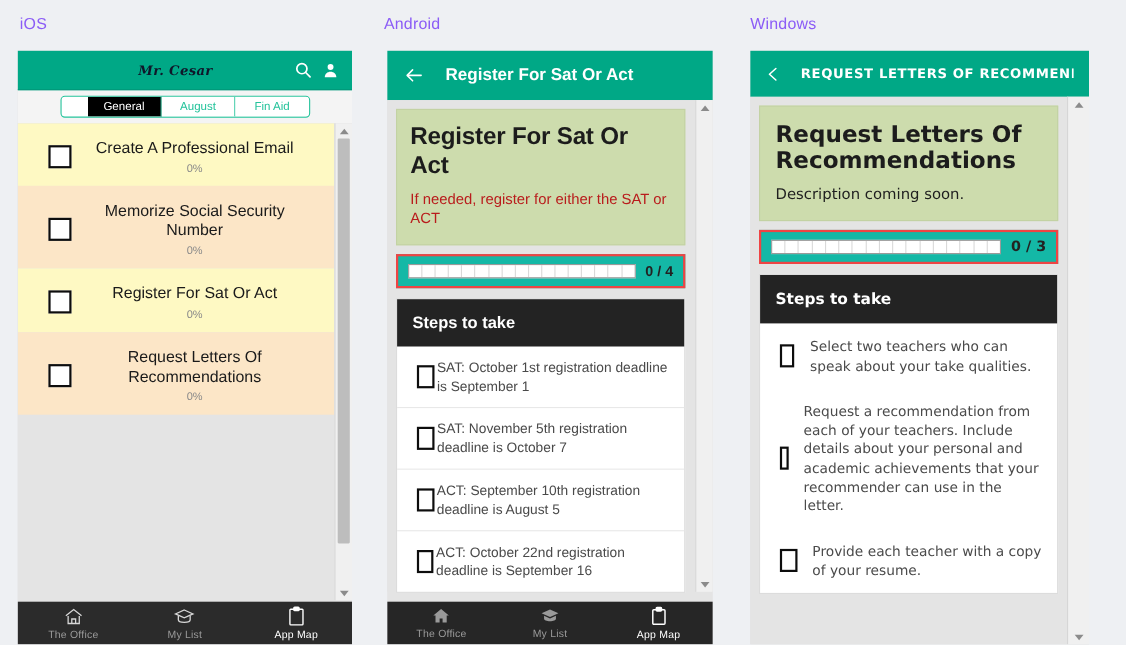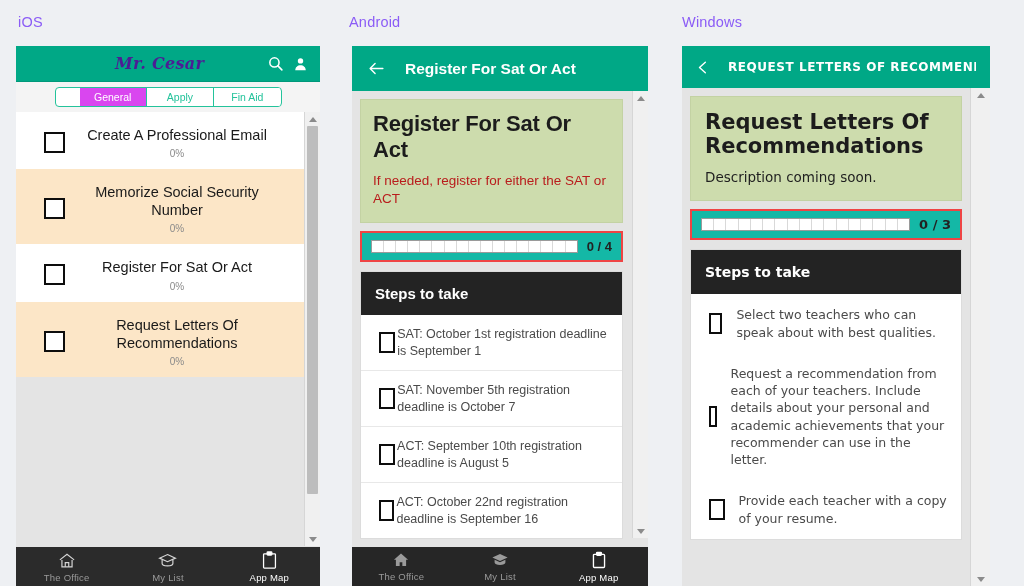--- a/index.html
+++ b/index.html
@@ -29,54 +29,54 @@
   #device-android { left: 352px; top: 46px; width: 296px; height: 540px; }
   #device-windows { left: 682px; top: 46px; width: 308px; height: 540px; }
 
   
   .ios-header {
     height: 36px; background: #00a886;
     display: flex; align-items: center; position: relative;
     border-bottom: 1px solid #00987a;
   }
   .ios-title {
-    flex: 1; text-align: center; color: #4c1d95;
+    flex: 1; text-align: center; color: #0f172a;
     font-family: "DejaVu Serif", serif; font-style: italic; font-weight: bold;
-    font-size: 16px; padding-left: 36px; letter-spacing: .3px;
+    font-size: 12px; padding-left: 36px; letter-spacing: .3px;
   }
   .ios-actions { display: flex; align-items: center; gap: 9px; padding-right: 12px; }
   .ico { display: inline-block; line-height: 0; }
 
   .ios-tabbar {
     height: 30px; background: #f4f4f4;
     display: flex; align-items: center; justify-content: center;
   }
   .seg {
     display: flex; width: 227px; height: 20px;
     border: 1px solid #24c39b; border-radius: 4px; overflow: hidden;
     background: #fff;
   }
   .seg-item {
     flex: 1; display: flex; align-items: center; justify-content: center;
     font-size: 10.5px; color: #24c39b; background: #fff;
     border-right: 1px solid #24c39b;
   }
   .seg-item:last-child { border-right: none; }
-  .seg-item.active { background: #d946ef; color: #fff; margin-left: 24px; }
+  .seg-item.active { background: #000000; color: #fff; margin-left: 24px; }
 
   .ios-list {
     position: absolute; left: 0; top: 66px; right: 0; bottom: 40px;
     background: #e4e4e4; overflow: hidden;
   }
   .ios-scrollarea { position: absolute; left: 0; top: 0; right: 16px; bottom: 0; }
   .ios-card {
     padding: 14px 10px 10px; text-align: center;
     display: flex; align-items: center;
   }
-  .ios-card.green { background: #ffffff; }
+  .ios-card.green { background: #fef9c3; }
   .ios-card.peach { background: #fce6c7; }
   .ios-card .cb-wrap { width: 56px; display: flex; justify-content: center; }
   .ios-card .body { flex: 1; padding-right: 22px; }
   .ios-card .t {
     font-size: 14.5px; color: #1a1a1a; line-height: 1.25;
     font-family: "Liberation Sans", sans-serif;
   }
   .ios-card .p { font-size: 10px; color: #8a8a8a; margin-top: 4px; }
   .cbox { width: 21px; height: 21px; border: 2.5px solid #0d0d0d; background: #fff; }
 
@@ -221,21 +221,21 @@
             <circle cx="12" cy="7" r="4.3"></circle>
               <path d="M3.6 22c0-4.8 3.8-8 8.4-8s8.4 3.2 8.4 8z"></path>
           </svg>
         </span>
       </div>
     </div>
 
     <div class="ios-tabbar">
       <div class="seg">
         <div class="seg-item active">General</div>
-        <div class="seg-item">Apply</div>
+        <div class="seg-item">August</div>
         <div class="seg-item">Fin Aid</div>
       </div>
     </div>
 
     <div class="ios-list">
       <div class="ios-scrollarea">
 
         <div class="ios-card green">
           <div class="cb-wrap">
             <div class="cbox"></div>
@@ -458,21 +458,21 @@
               <span></span>
           </div>
           <div class="pcount win-pcount">0 / 3</div>
         </div>
 
         <div class="steps-card">
           <div class="win-steps-head">Steps to take</div>
 
           <div class="win-step-row">
             <div class="cbox"></div>
-            <div class="txt">Select two teachers who can speak about with best qualities.</div>
+            <div class="txt">Select two teachers who can speak about your take qualities.</div>
           </div>
           <div class="win-step-row">
             <div class="cbox"></div>
             <div class="txt">Request a recommendation from each of your teachers. Include details about your personal and academic achievements that your recommender can use in the letter.</div>
           </div>
           <div class="win-step-row">
             <div class="cbox"></div>
             <div class="txt">Provide each teacher with a copy of your resume.</div>
           </div>
         </div>

